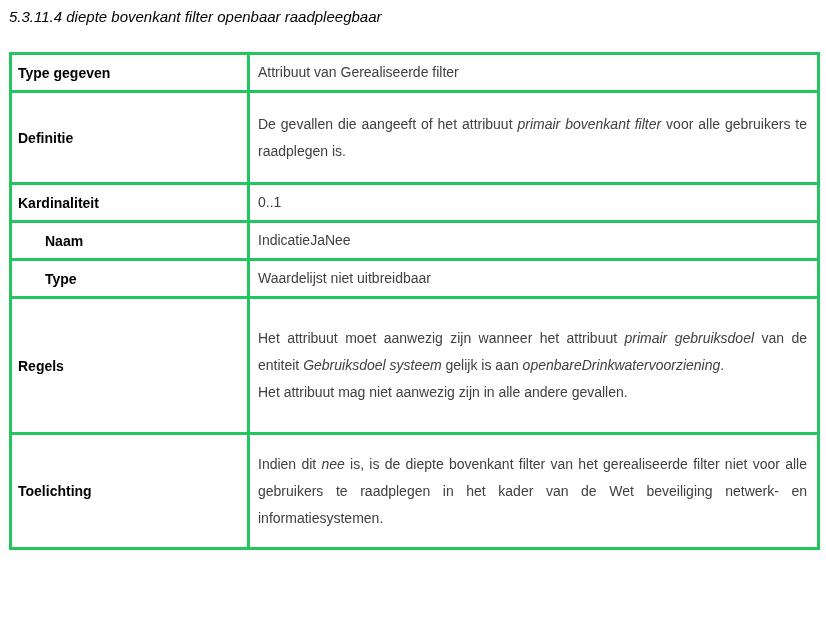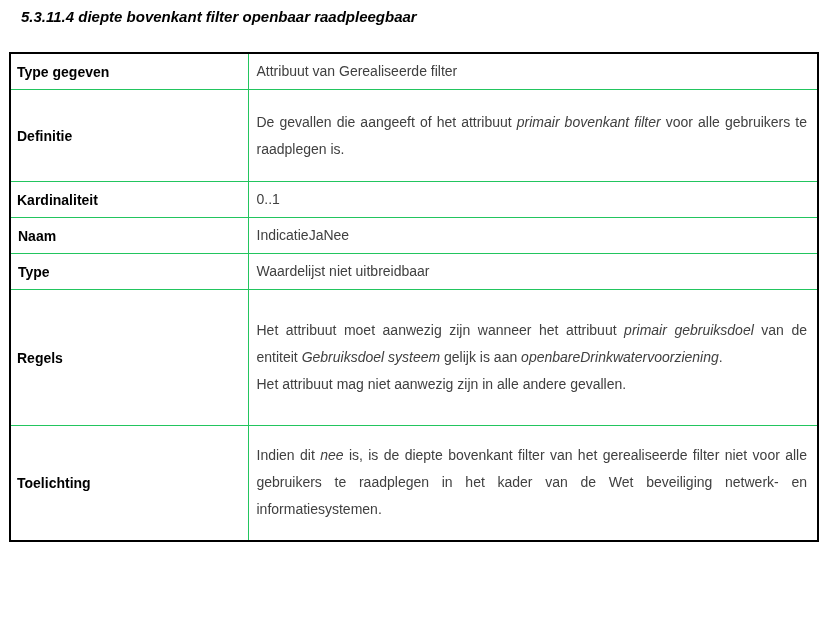--- a/index.html
+++ b/index.html
@@ -13,45 +13,45 @@
     width: 826px;
     height: 639px;
     box-sizing: border-box;
     padding: 8px 9px;
     overflow: hidden;
     background: #ffffff;
   }
   .doc-title {
     font-size: 15px;
     font-style: italic;
-    font-weight: bold;
-    margin: 0 0 27px 12px;
+    font-weight: normal;
+    margin: 0 0 27px 0;
     color: #000000;
   }
   table.attr-table {
     border-collapse: collapse;
     width: 808px;
     table-layout: fixed;
     border: 2px solid #000000;
   }
   col.c-label { width: 238px; }
   col.c-value { width: 570px; }
   td {
-    border: 1px solid #22c55e;
+    border: 3px solid #22c55e;
     vertical-align: middle;
     font-size: 14px;
     box-sizing: border-box;
   }
   td.label {
     font-weight: bold;
     padding: 4px 4px 4px 6px;
     color: #000000;
     line-height: 18px;
   }
-  td.label.indent { padding-left: 7px; }
+  td.label.indent { padding-left: 33px; }
   td.value {
     padding: 4px 10px 4px 8px;
     line-height: 27px;
     color: #404040;
   }
   td.value.justify { text-align: justify; }
   td.value p { margin: 0; }
   tr.r-short  { height: 32px; }
   tr.r-def    { height: 92px; }
   tr.r-regels { height: 136px; }

